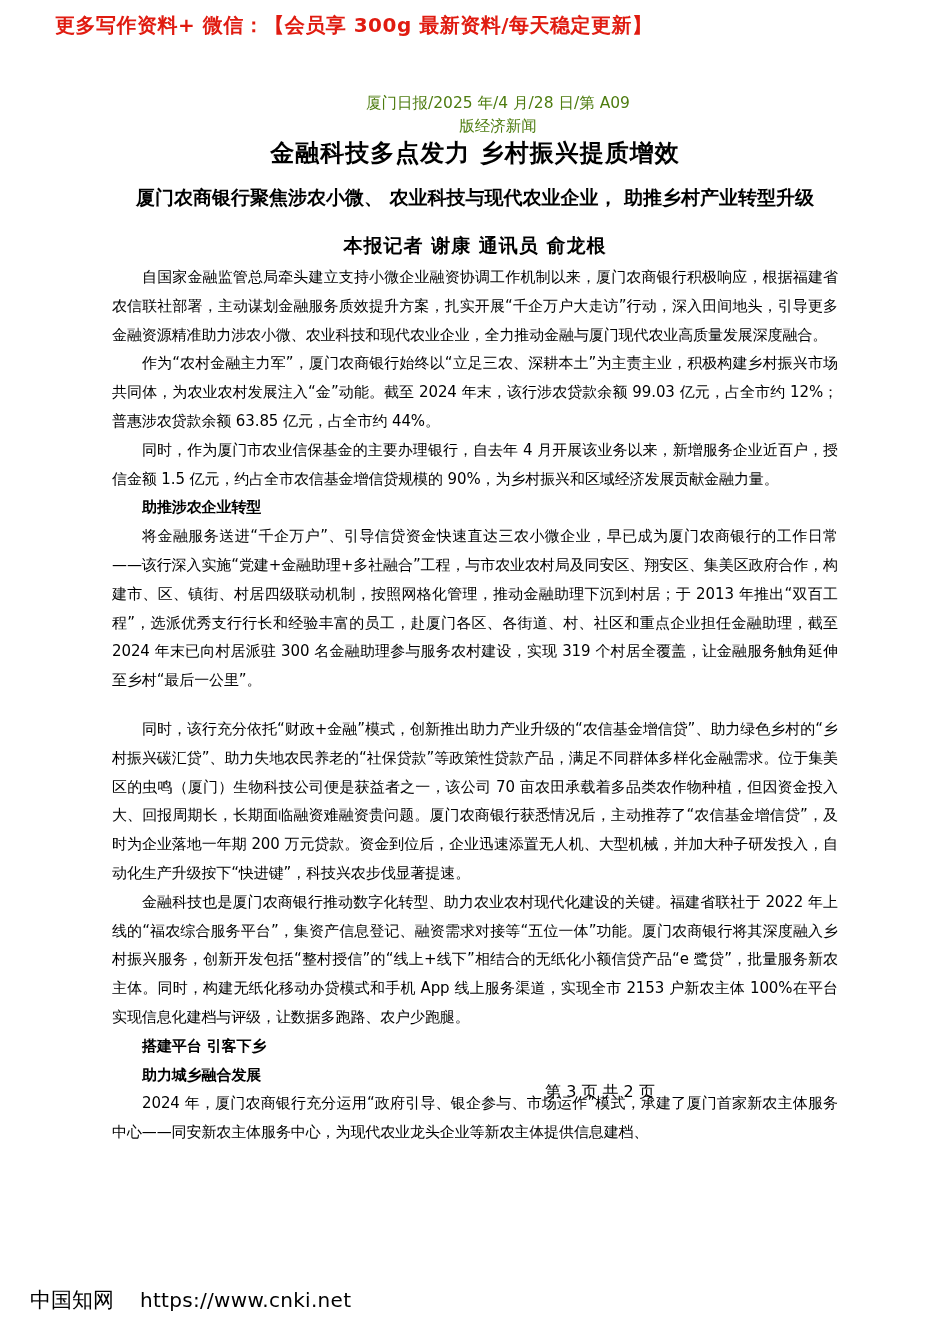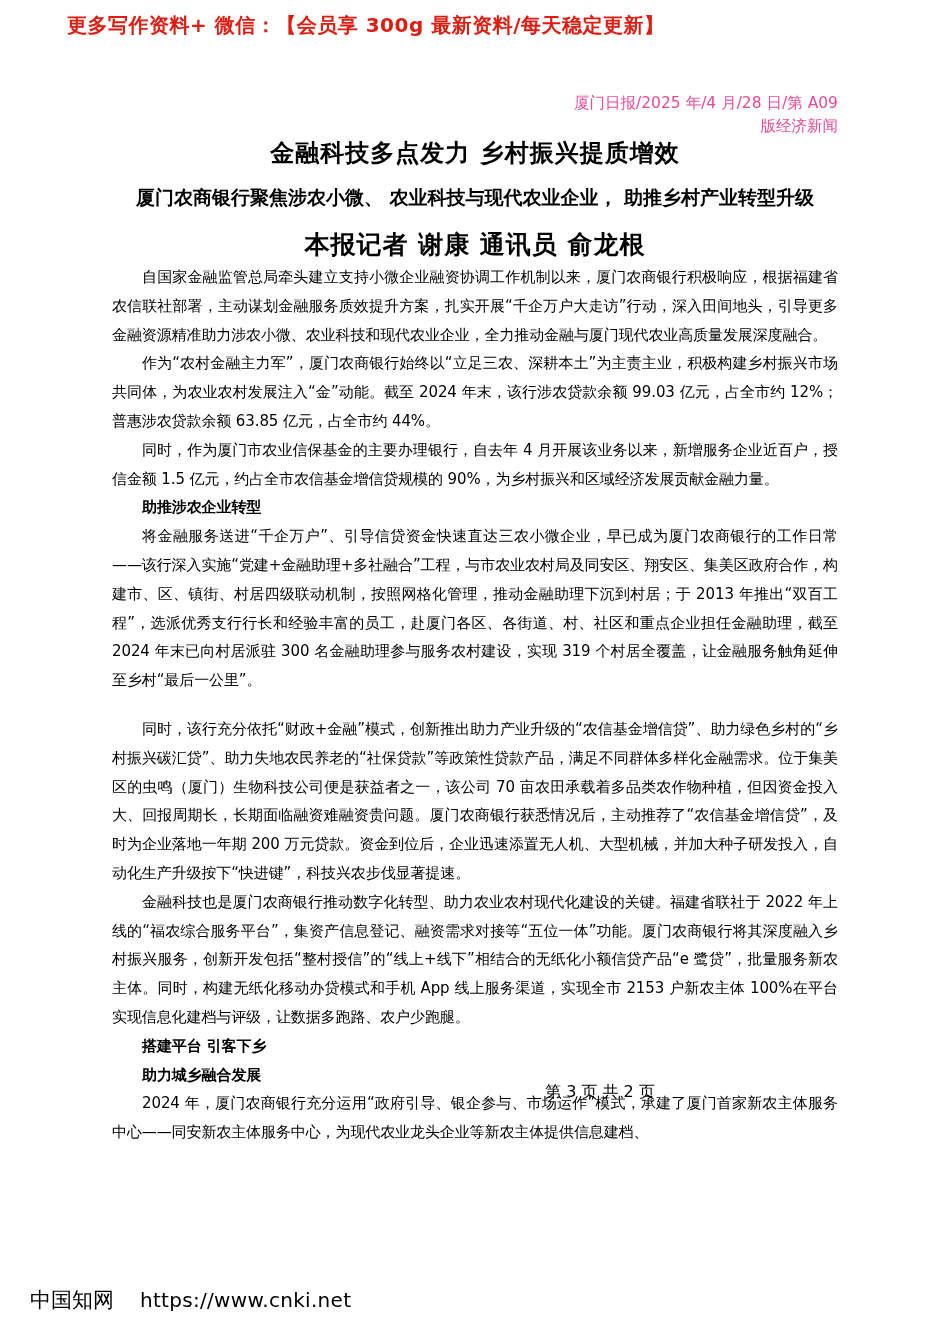--- a/index.html
+++ b/index.html
@@ -19,21 +19,21 @@
   .page {
     position: relative;
     width: 950px;
     height: 1344px;
     box-sizing: border-box;
   }
 
   
   .promo-banner {
     position: absolute;
-    left: 67px;
+    left: 55px;
     top: 12px;
     font-family: "DejaVu Sans", "Liberation Sans", sans-serif;
     font-size: 20px;
     font-weight: bold;
     color: #e01b10;
     letter-spacing: 0.5px;
     white-space: nowrap;
   }
 
   
@@ -42,22 +42,22 @@
     left: 112px;
     top: 92px;
     width: 726px;
   }
 
   
   .dateline {
     font-family: "DejaVu Sans", "Liberation Sans", sans-serif;
     font-size: 15.5px;
     line-height: 23px;
-    color: #ec4899;
-    text-align: right;
+    color: #4d7c0f;
+    text-align: center;
     margin-left: 46px;
   }
 
   
   .headline {
     margin-top: 0;
     text-align: center;
     font-family: "DejaVu Sans", "Liberation Sans", sans-serif;
     font-size: 24px;
     font-weight: bold;
@@ -74,21 +74,21 @@
     letter-spacing: 0px;
     white-space: nowrap;
   }
 
   
   .byline {
     margin-top: 20px;
     margin-bottom: 0;
     text-align: center;
     font-family: "DejaVu Sans", "Liberation Sans", sans-serif;
-    font-size: 25px;
+    font-size: 19px;
     font-weight: bold;
     line-height: 28px;
     letter-spacing: 1px;
   }
 
   
   .body-text { margin-top: 4px; }
 
   p.para {
     margin: 0;

